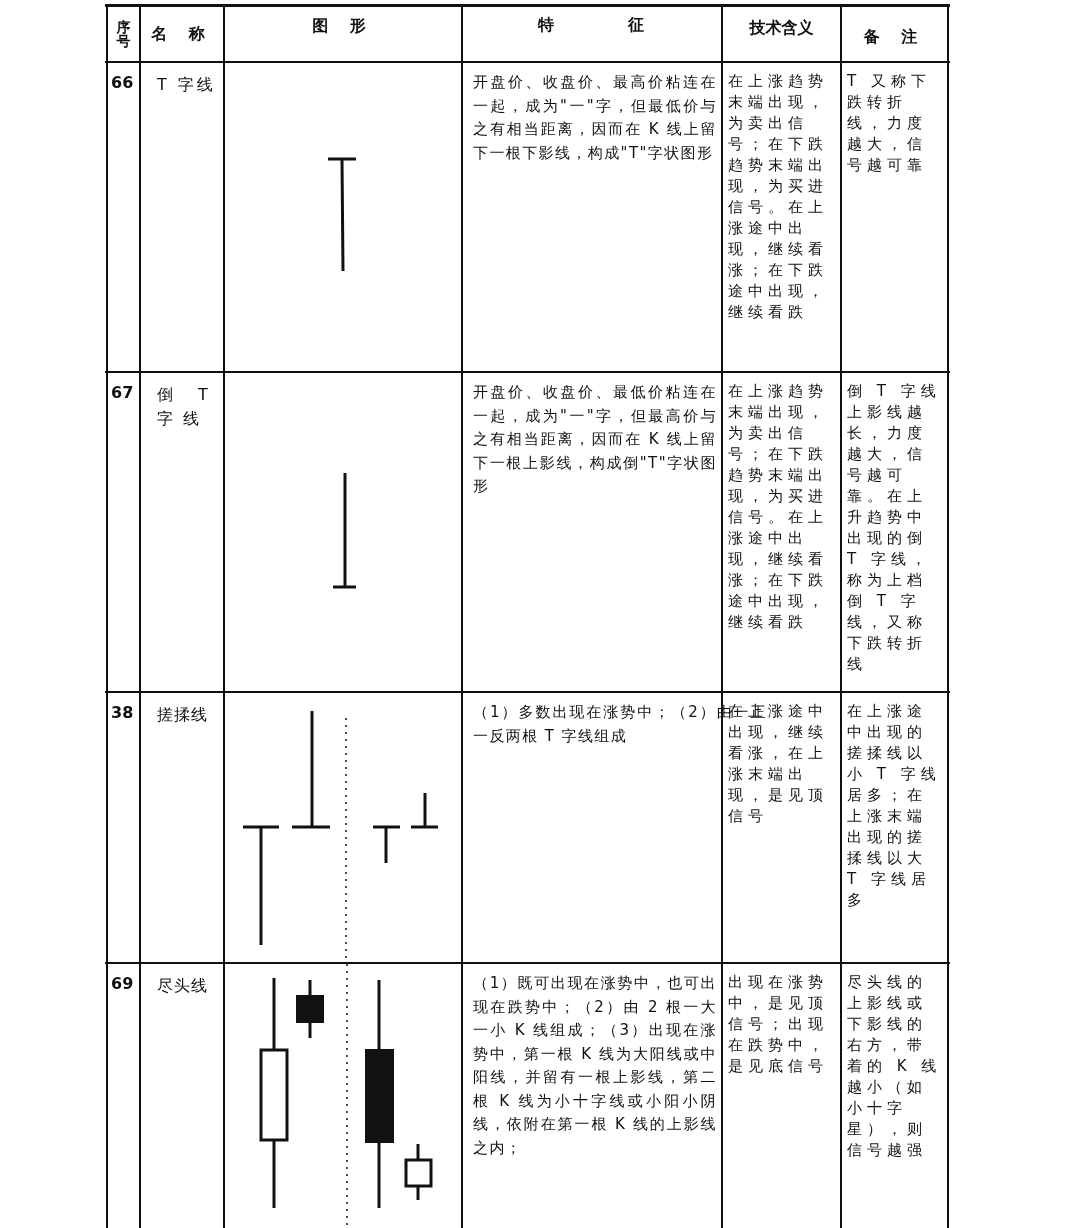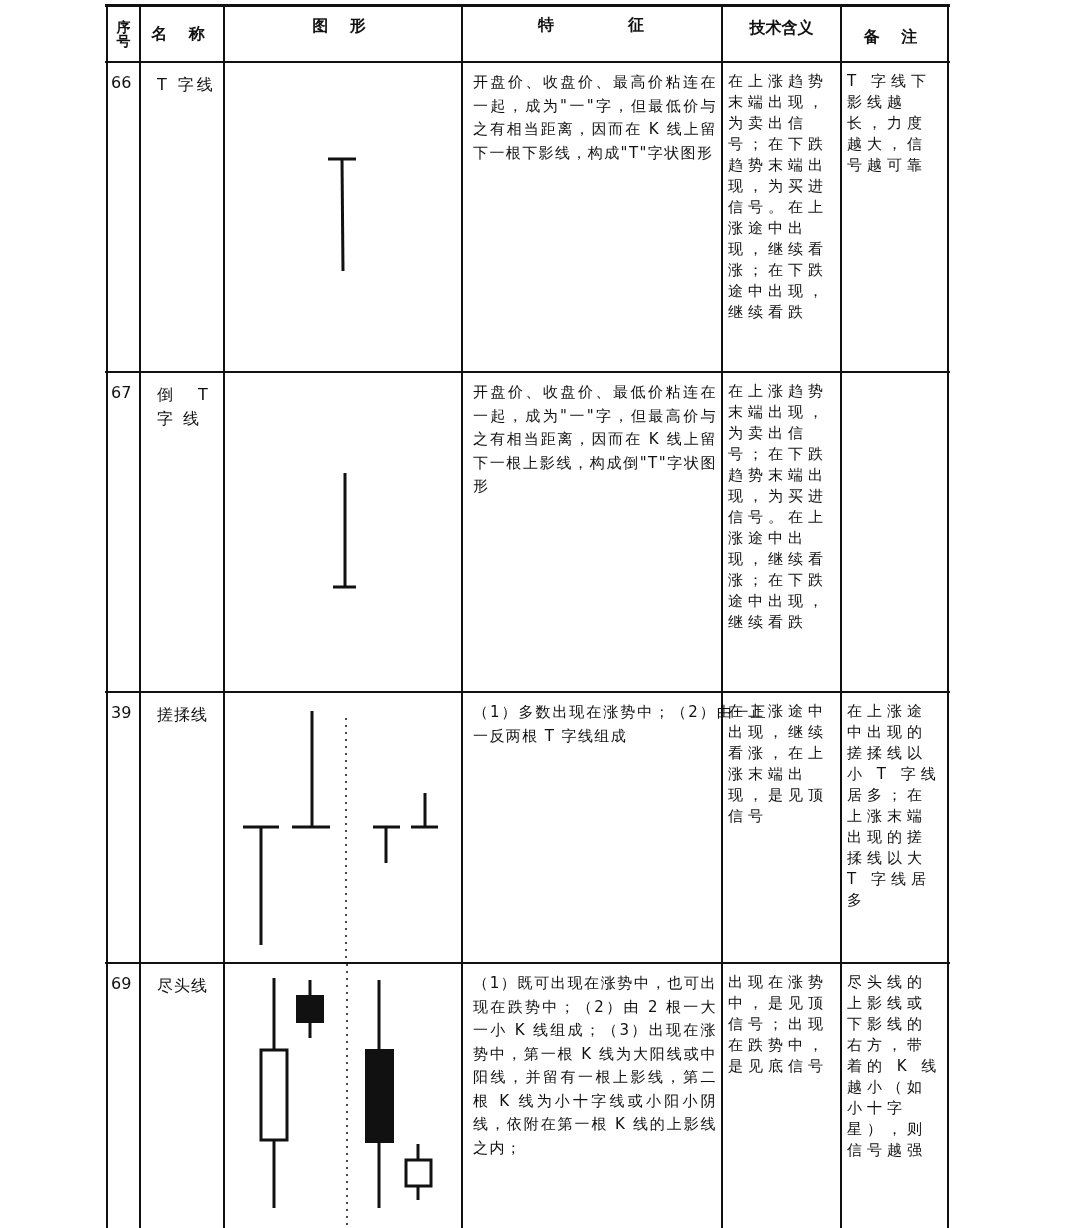--- a/index.html
+++ b/index.html
@@ -5,21 +5,21 @@
   html, body { margin:0; padding:0; background:#ffffff; }
   body { width:1078px; height:1228px; position:relative; overflow:hidden;
          font-family:"DejaVu Sans", "Liberation Sans", sans-serif; color:#111; }
   .sheet { position:absolute; left:0; top:0; width:1078px; height:1228px; }
   .hline { position:absolute; height:2px; background:#111; }
   .vline { position:absolute; width:2px; background:#111; }
   .cell { position:absolute; box-sizing:border-box; }
   .hdr { display:flex; align-items:center; justify-content:center; font-weight:bold;
          font-size:16px; letter-spacing:2px; }
   .hdr-seq { font-size:14px; line-height:14px; flex-direction:column; letter-spacing:0; }
-  .num { font-size:16px; font-weight:normal; padding:10px 0 0 3px; }
+  .num { font-size:16px; font-weight:bold; padding:10px 0 0 3px; }
   .name { font-size:16px; padding:10px 0 0 16px; line-height:24px; letter-spacing:3px; }
   .text { font-size:15px; line-height:23.5px; padding:8px 4px 0 10px; text-align:justify;
           letter-spacing:1.4px; word-break:break-all; }
   .narrow { font-size:15px; line-height:21px; padding:8px 3px 0 5px; letter-spacing:5px;
             word-break:break-all; }
   svg { position:absolute; }
 </style>
 </head>
 <body>
 
@@ -50,32 +50,33 @@
   <div class="cell hdr" style="left:842px;top:7px;width:105px;height:61px;letter-spacing:8px;">备 注</div>
 
   <div class="cell num" style="left:108px;top:63px;width:31px;">66</div>
   <div class="cell name" style="left:141px;top:63px;width:82px;">T 字线</div>
   <svg style="left:225px;top:63px;" width="236" height="308">
     <line x1="103" y1="96" x2="131" y2="96" stroke="#111" stroke-width="3"></line>
     <line x1="117" y1="96" x2="118" y2="208" stroke="#111" stroke-width="3"></line>
   </svg>
   <div class="cell text" style="left:463px;top:63px;width:258px;">开盘价、收盘价、最高价粘连在一起，成为"一"字，但最低价与之有相当距离，因而在 K 线上留下一根下影线，构成"T"字状图形</div>
   <div class="cell narrow" style="left:723px;top:63px;width:117px;">在上涨趋势末端出现，为卖出信号；在下跌趋势末端出现，为买进信号。在上涨途中出现，继续看涨；在下跌途中出现，继续看跌</div>
-  <div class="cell narrow" style="left:842px;top:63px;width:105px;">T 字线下影线越长，力度越大，信号越可靠</div>
+  <div class="cell narrow" style="left:842px;top:63px;width:105px;">T 又称下跌转折线，力度越大，信号越可靠</div>
 
   <div class="cell num" style="left:108px;top:373px;width:31px;">67</div>
   <div class="cell name" style="left:141px;top:373px;width:82px;letter-spacing:10px;">倒 T 字线</div>
   <svg style="left:225px;top:373px;" width="236" height="318">
     <line x1="120" y1="100" x2="120" y2="214" stroke="#111" stroke-width="3"></line>
     <line x1="108" y1="214" x2="131" y2="214" stroke="#111" stroke-width="3"></line>
   </svg>
   <div class="cell text" style="left:463px;top:373px;width:258px;">开盘价、收盘价、最低价粘连在一起，成为"一"字，但最高价与之有相当距离，因而在 K 线上留下一根上影线，构成倒"T"字状图形</div>
   <div class="cell narrow" style="left:723px;top:373px;width:117px;">在上涨趋势末端出现，为卖出信号；在下跌趋势末端出现，为买进信号。在上涨途中出现，继续看涨；在下跌途中出现，继续看跌</div>
+  <div class="cell narrow" style="left:842px;top:373px;width:105px;">倒 T 字线上影线越长，力度越大，信号越可靠。在上升趋势中出现的倒 T 字线，称为上档倒 T 字线，又称下跌转折线</div>
 
-  <div class="cell num" style="left:108px;top:693px;width:31px;">39</div>
+  <div class="cell num" style="left:108px;top:693px;width:31px;">38</div>
   <div class="cell name" style="left:141px;top:693px;width:82px;letter-spacing:1px;">搓揉线</div>
   <svg style="left:225px;top:693px;" width="236" height="269">
 
     <line x1="18" y1="134" x2="54" y2="134" stroke="#111" stroke-width="3"></line>
     <line x1="36" y1="134" x2="36" y2="252" stroke="#111" stroke-width="3"></line>
     <line x1="67" y1="134" x2="105" y2="134" stroke="#111" stroke-width="3"></line>
     <line x1="87" y1="18" x2="87" y2="134" stroke="#111" stroke-width="3"></line>
 
     <line x1="121" y1="25" x2="121" y2="269" stroke="#111" stroke-width="1.5" stroke-dasharray="2,5"></line>
 

